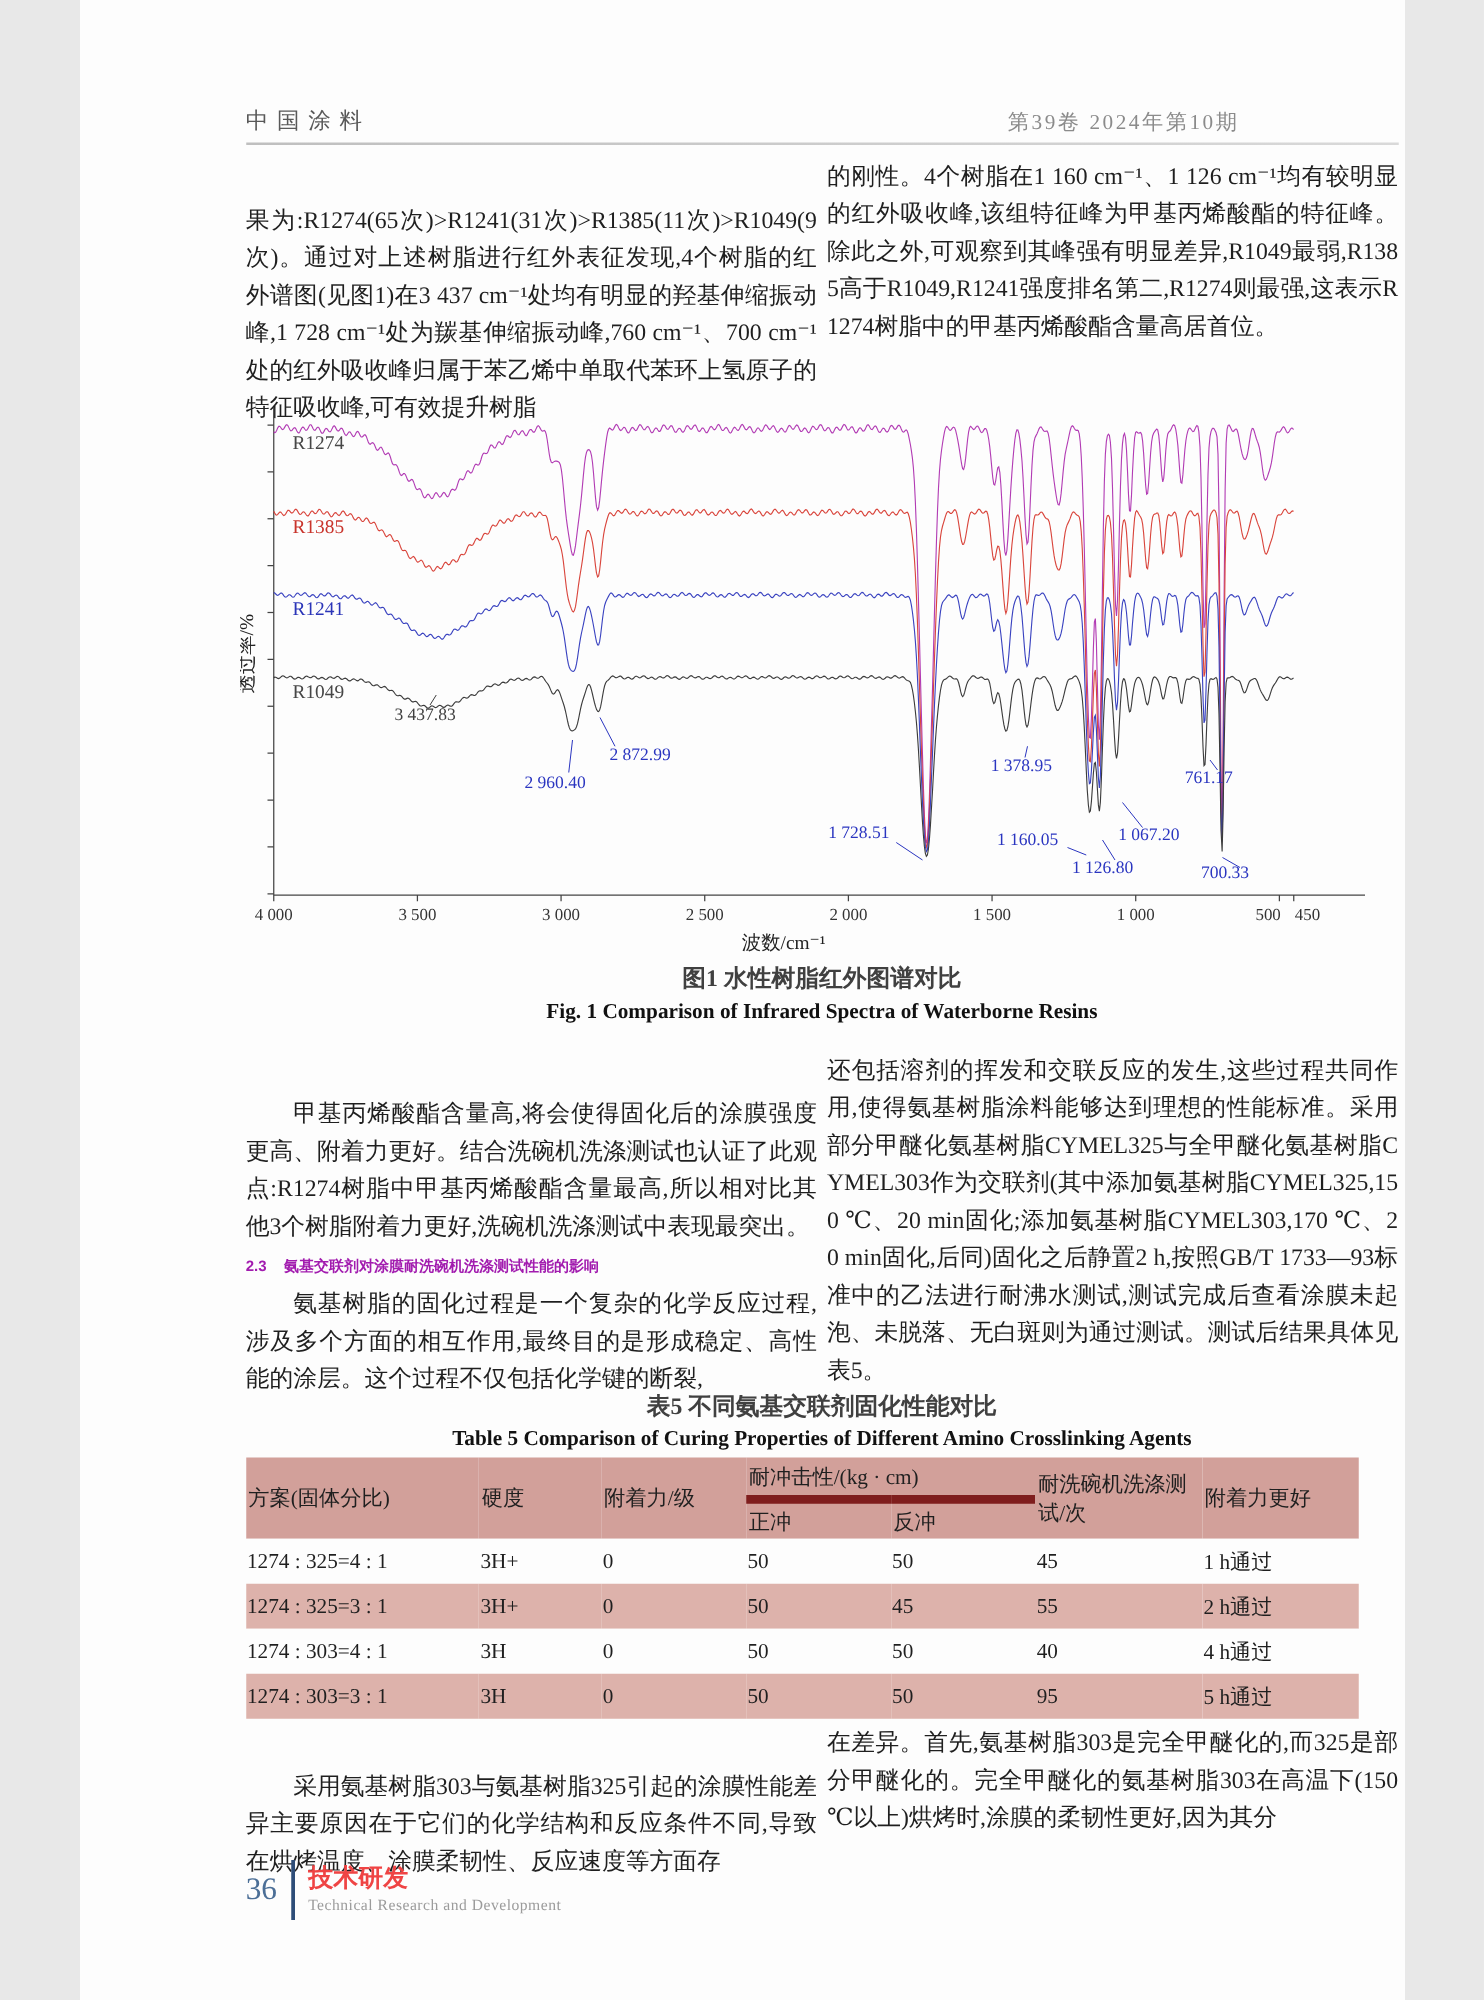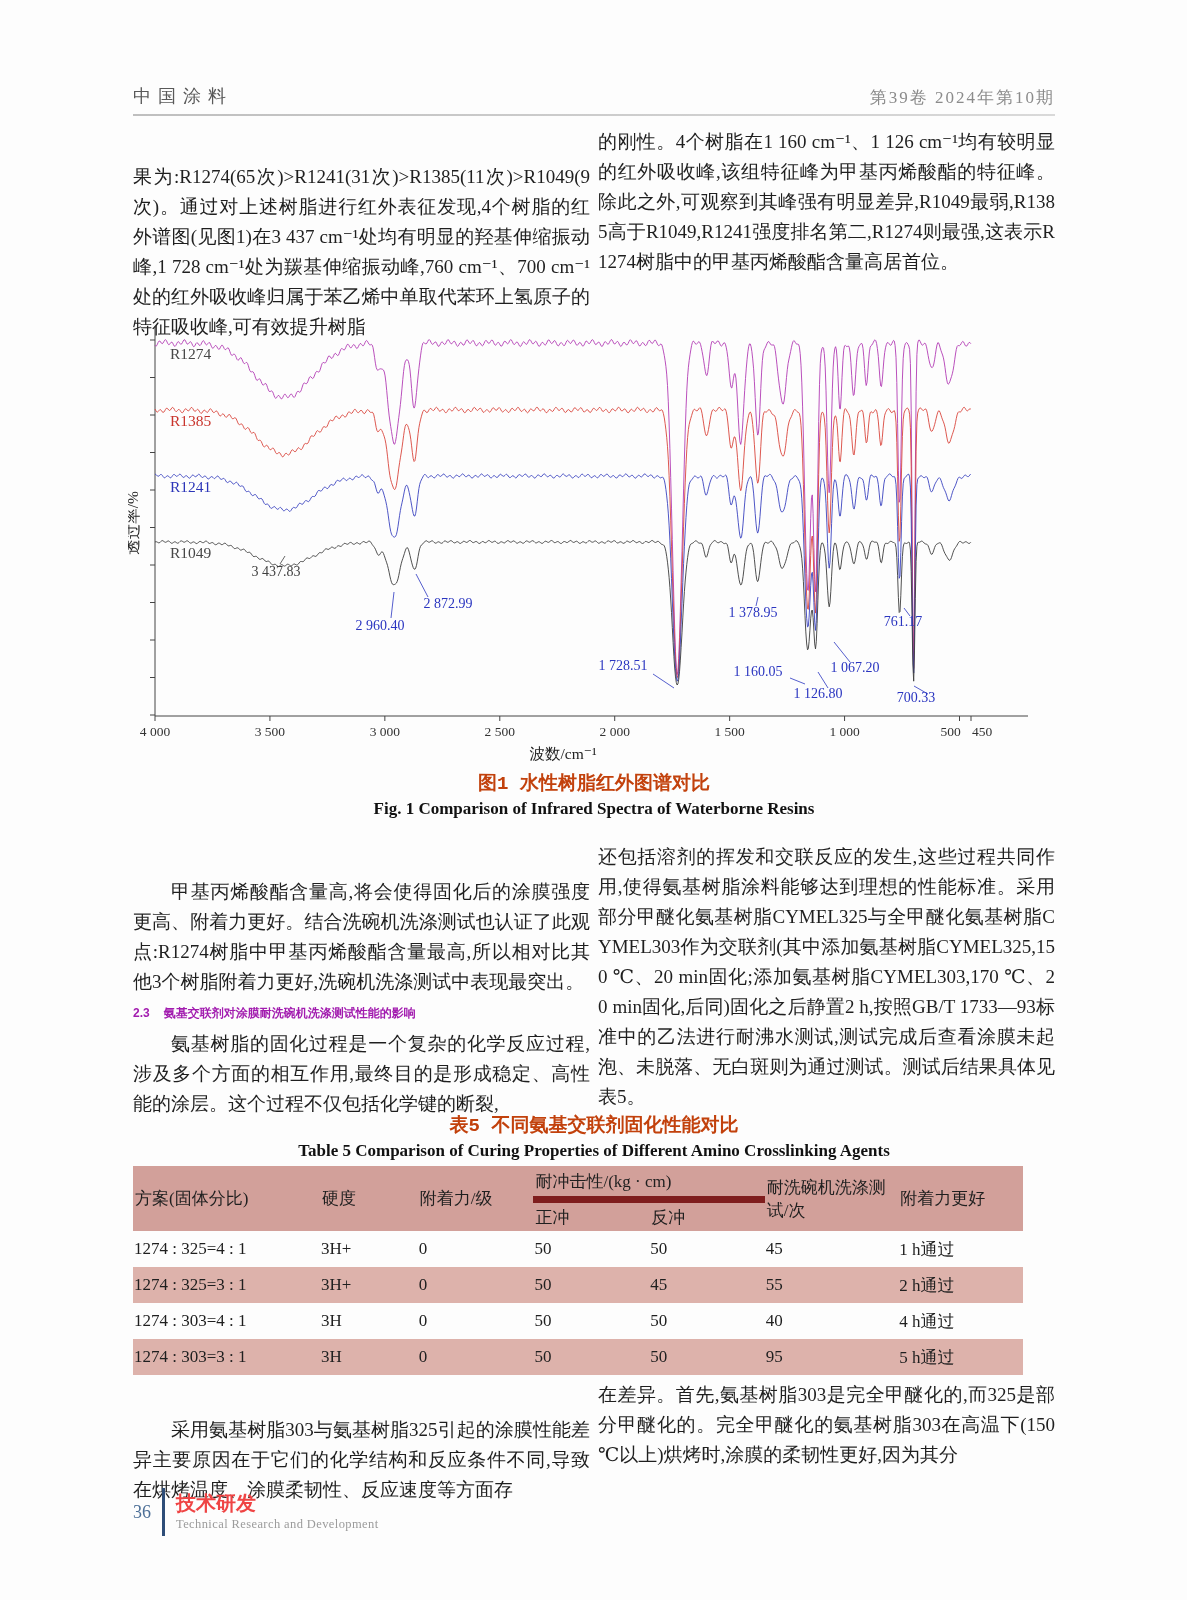--- a/index.html
+++ b/index.html
@@ -1,51 +1,51 @@
 <!DOCTYPE html>
 <html><head>
 <meta charset="utf-8">
 <style>
   html,body{margin:0;padding:0;background:#e8e8e8;}
-  .page{position:relative;width:1187px;height:1600px;background:#fdfdfd;margin:0 auto;
+  .page{position:relative;width:1060px;height:1600px;background:#fdfdfd;margin:0 auto;
         font-family:"Liberation Serif","DejaVu Serif",serif;color:#1f1f1f;overflow:hidden;}
   
   .jr-name{position:absolute;left:133px;top:84px;font-size:18px;letter-spacing:7px;color:#595959;}
   .jr-issue{position:absolute;right:132px;top:86px;font-size:17px;letter-spacing:2px;color:#8b8b8b;}
   .jr-rule{position:absolute;left:133px;top:114px;width:922px;height:2px;
            background:linear-gradient(to right,#bfbfbf,#d9d9d9);}
   
   .par{position:absolute;width:457px;font-size:19px;line-height:30px;text-align:justify;
        word-break:break-all;}
   .indent{text-indent:2em;}
   .colL{left:133px;margin-top:35px;} .colR{left:598px;}
   .top-par{top:127px;}
   .mid-block{top:842px;}
   .bot-par{top:1380px;}
   .sec-head{font-family:"Liberation Sans","DejaVu Sans",sans-serif;font-weight:bold;
             color:#a21caf;font-size:12px;line-height:32px;white-space:nowrap;}
   .sec-head .no{margin-right:14px;}
   
   .chart-wrap{position:absolute;left:128px;top:318px;width:950px;height:448px;}
   .cap{position:absolute;left:133px;width:922px;text-align:center;}
-  .cap-zh{font-family:Liberation Mono, monospace;font-weight:bold;font-size:19px;color:#c2410c;}
+  .cap-zh{font-family:Liberation Serif, serif;font-weight:bold;font-size:19px;color:#404040;}
   .cap-en{font-weight:bold;font-size:17px;color:#111;}
   .fig-zh{top:770px;} .fig-en{top:799px;}
   .tbl-zh{top:1112px;} .tbl-en{top:1141px;}
   
   .dtable{position:absolute;left:133px;top:1166px;width:890px;border-collapse:collapse;
           font-size:17px;text-align:left;}
   .dtable th{font-weight:normal;background:#d2a09a;padding:0 2px;}
   .dtable .grp{border-bottom:7px solid #7f1d1d;height:30px;}
   .dtable th{height:28px;}
   .dtable td{height:34px;background:#fdfdfd;}
   .dtable tr.alt td{background:#ddb2ab;}
   
   .footer{position:absolute;left:133px;top:1488px;display:flex;align-items:center;}
-  .pageno{font-size:18px;color:#4c6f97;margin-right:11px;}
+  .pageno{font-size:25px;color:#4c6f97;margin-right:11px;}
   .fbar{width:3px;height:48px;background:#2e4d78;margin-right:11px;}
   .fzh{font-family:"Liberation Sans","DejaVu Sans",sans-serif;font-weight:bold;font-size:20px;color:#ef4444;line-height:24px;}
   .fen{font-size:12.5px;color:#9b9b9b;letter-spacing:.4px;line-height:18px;}
   svg text{font-family:"Liberation Serif","DejaVu Serif",serif;}
 </style>
 </head>
 <body>
 
 <div class="page">
 

